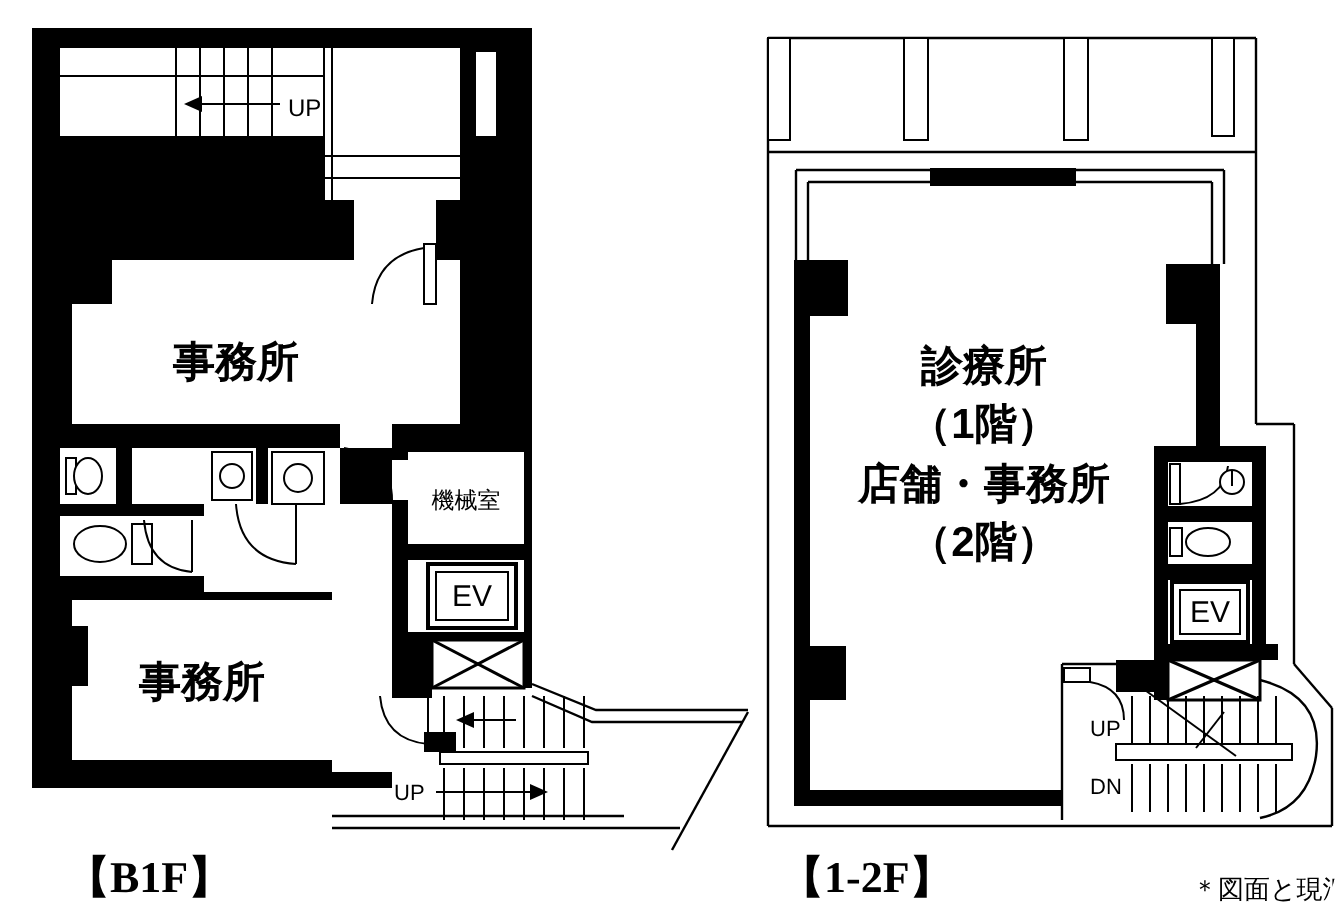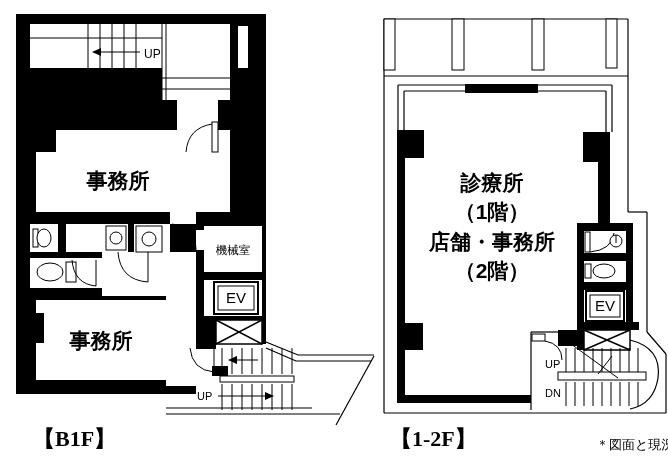--- a/index.html
+++ b/index.html
@@ -1,18 +1,18 @@
 <!DOCTYPE html>
 <html><head>
 <meta charset="utf-8">
 <style>
   html,body{margin:0;padding:0;background:#ffffff;}
   .canvas{
     position:relative;width:668px;height:462px;background:#ffffff;
-    overflow:hidden;font-family:"Liberation Sans",sans-serif;
+    overflow:hidden;font-family:"Liberation Sans",sans-serif;border-radius:29px;
   }
   svg text{font-family:"Liberation Sans",sans-serif;fill:#000;}
   svg text.room-label{font-weight:bold;}
   svg text.floor-label{font-family:"Liberation Serif",serif;font-weight:bold;}
   svg .w{stroke:#000;fill:none;}
 </style>
 </head>
 <body>
 
 <div class="canvas">

